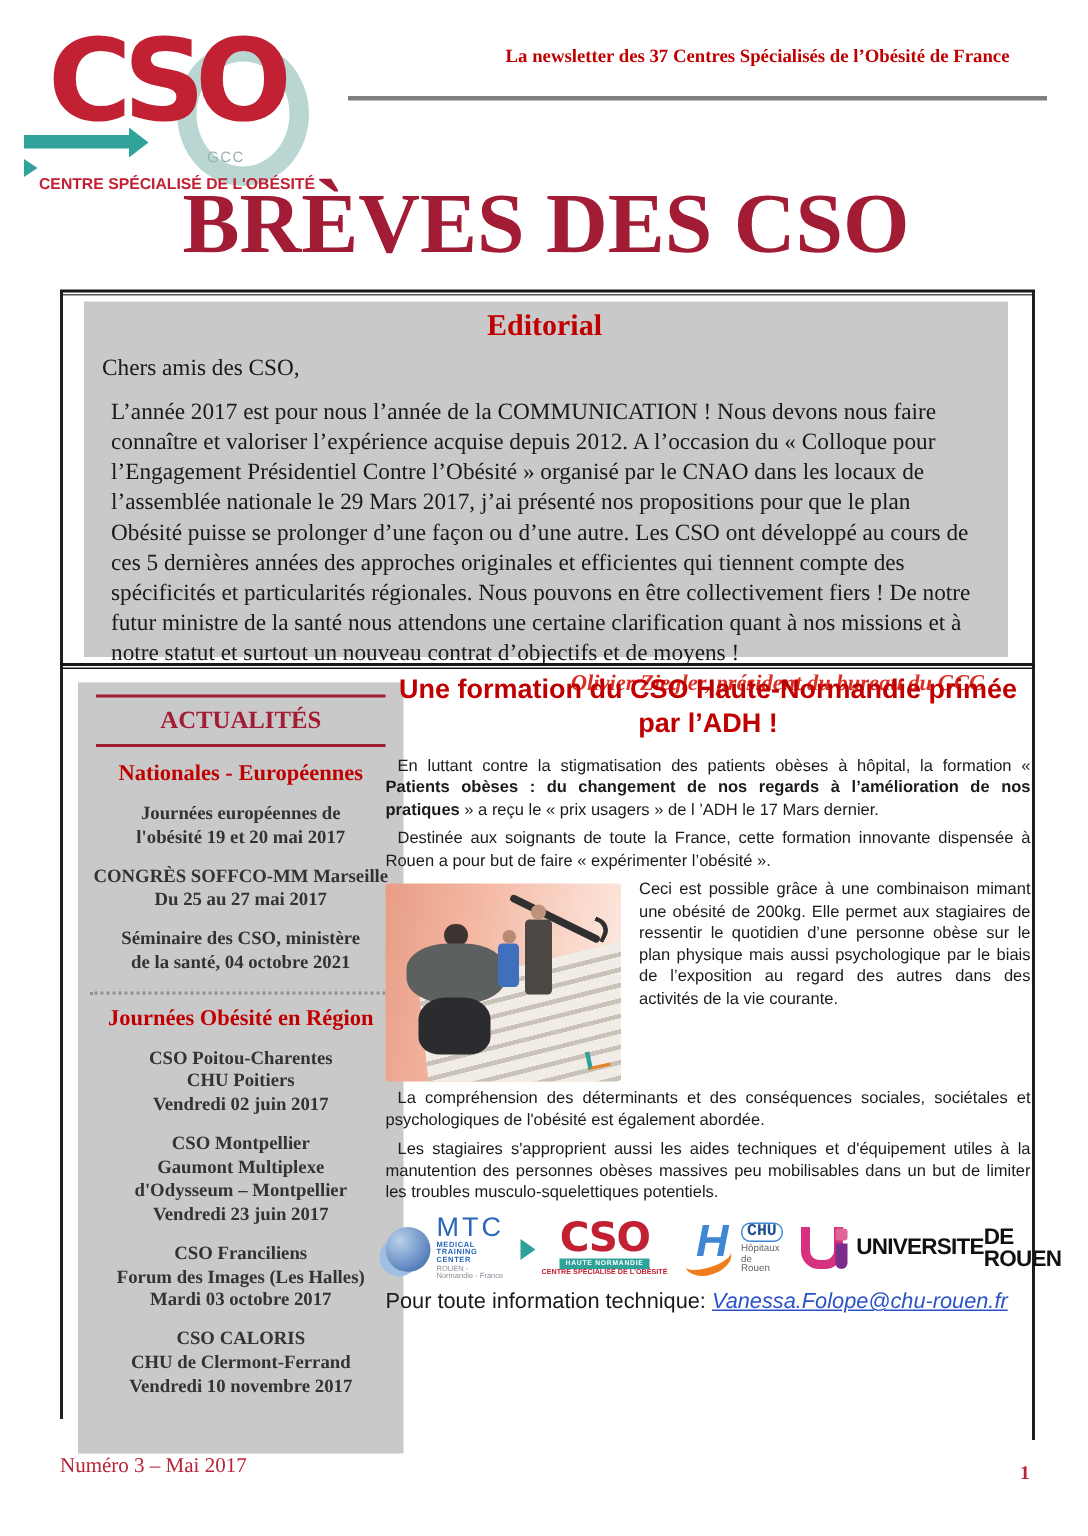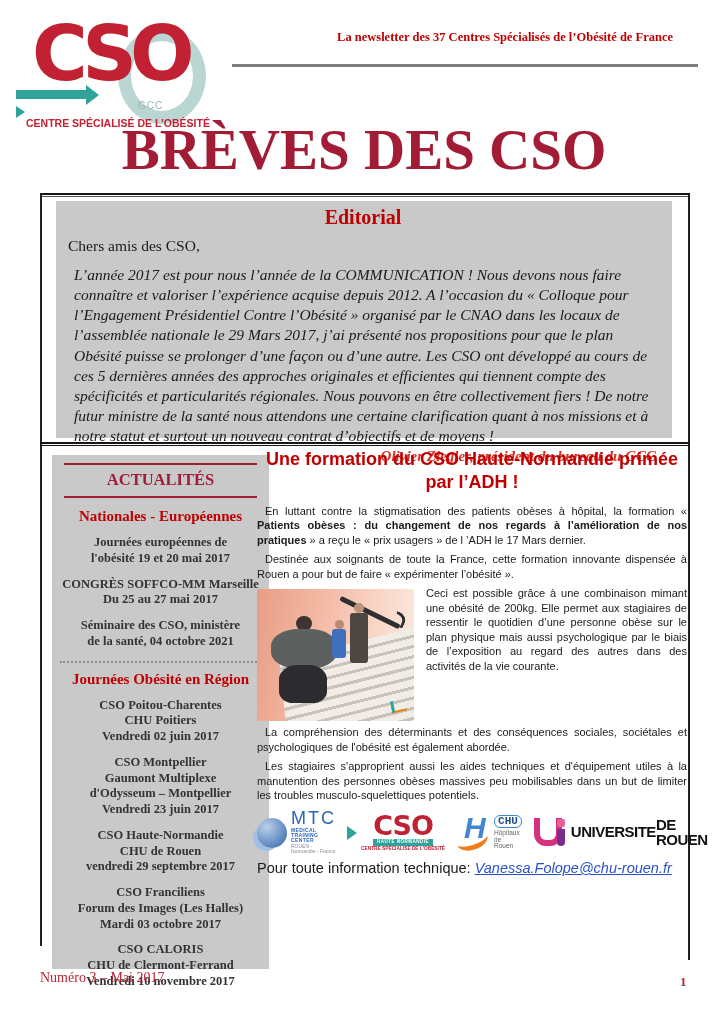--- a/index.html
+++ b/index.html
@@ -21,21 +21,21 @@
   .page-title{position:absolute;left:40px;top:120px;width:648px;text-align:center;font-weight:bold;font-size:57px;line-height:1.05;color:#a21c35;}
   
   .title-rule{position:absolute;left:40px;top:193px;width:650px;height:0;border-top:2px solid #161616;border-bottom:1px solid #555;padding-top:1px;}
   .frame-left{position:absolute;left:40px;top:194px;height:752px;border-left:2px solid #1f1f1f;}
   .frame-right{position:absolute;left:688px;top:194px;height:766px;border-left:2px solid #1f1f1f;}
   .double-rule{position:absolute;left:40px;top:442px;width:650px;height:4px;border-top:2px solid #161616;border-bottom:1px solid #161616;box-sizing:border-box;}
   
   .editorial{position:absolute;left:56px;top:201px;width:616px;height:237px;background:#c9c9c9;box-sizing:border-box;padding:3px 14px 20px 12px;}
   .editorial-heading{text-align:center;color:#c00000;font-weight:bold;font-size:20px;margin:2px 0 8px;}
   .editorial-salutation{font-size:15.5px;margin:0 0 10px;}
-  .editorial-body{font-size:15.5px;line-height:1.3;margin:0 0 2px 6px;font-style:italic;}
+  .editorial-body{font-size:15.5px;line-height:1.3;margin:0 0 2px 6px;}
   .editorial-signature{text-align:right;color:#d93025;font-style:italic;font-weight:bold;font-size:15px;margin:2px 2px 0 0;}
   
   .sidebar{position:absolute;left:52px;top:455px;width:217px;height:514px;background:#c9c9c9;box-sizing:border-box;padding:6px 4px;text-align:center;font-weight:bold;}
   .sidebar-heading{color:#a21c35;font-size:16.5px;border-top:2px solid #a21c35;border-bottom:2px solid #a21c35;padding:5px 0 6px;margin:2px 8px 10px;}
   .sidebar-section-title{color:#c00000;font-size:15px;margin:8px 0 2px;}
   .sidebar-event{color:#333333;font-size:12.5px;line-height:1.26;margin:10px 0;white-space:pre-line;}
   .sidebar-dotted{border-top:2px dotted #8f8f8f;margin:11px 4px 6px;}
   
   .main{position:absolute;left:257px;top:448px;width:430px;font-family:"Liberation Sans",sans-serif;color:#1a1a1a;}
   .article-title{color:#c00000;font-weight:bold;font-size:18px;line-height:1.3;text-align:center;margin:0 0 9px;}
@@ -129,23 +129,20 @@
 de la santé, 04 octobre 2021</div>
   <div class="sidebar-dotted"></div>
   <div class="sidebar-section-title">Journées Obésité en Région</div>
   <div class="sidebar-event">CSO Poitou-Charentes
 CHU Poitiers
 Vendredi 02 juin 2017</div>
   <div class="sidebar-event">CSO Montpellier
 Gaumont Multiplexe
 d'Odysseum – Montpellier
 Vendredi 23 juin 2017</div>
-  <div class="sidebar-event">CSO Haute-Normandie
-CHU de Rouen
-vendredi 29 septembre 2017</div>
   <div class="sidebar-event">CSO Franciliens
 Forum des Images (Les Halles)
 Mardi 03 octobre 2017</div>
   <div class="sidebar-event">CSO CALORIS
 CHU de Clermont-Ferrand
 Vendredi 10 novembre 2017</div>
 </div>
 
 <div class="main article">
   <div class="article-title">Une formation du CSO Haute-Normandie primée par l’ADH !</div>

